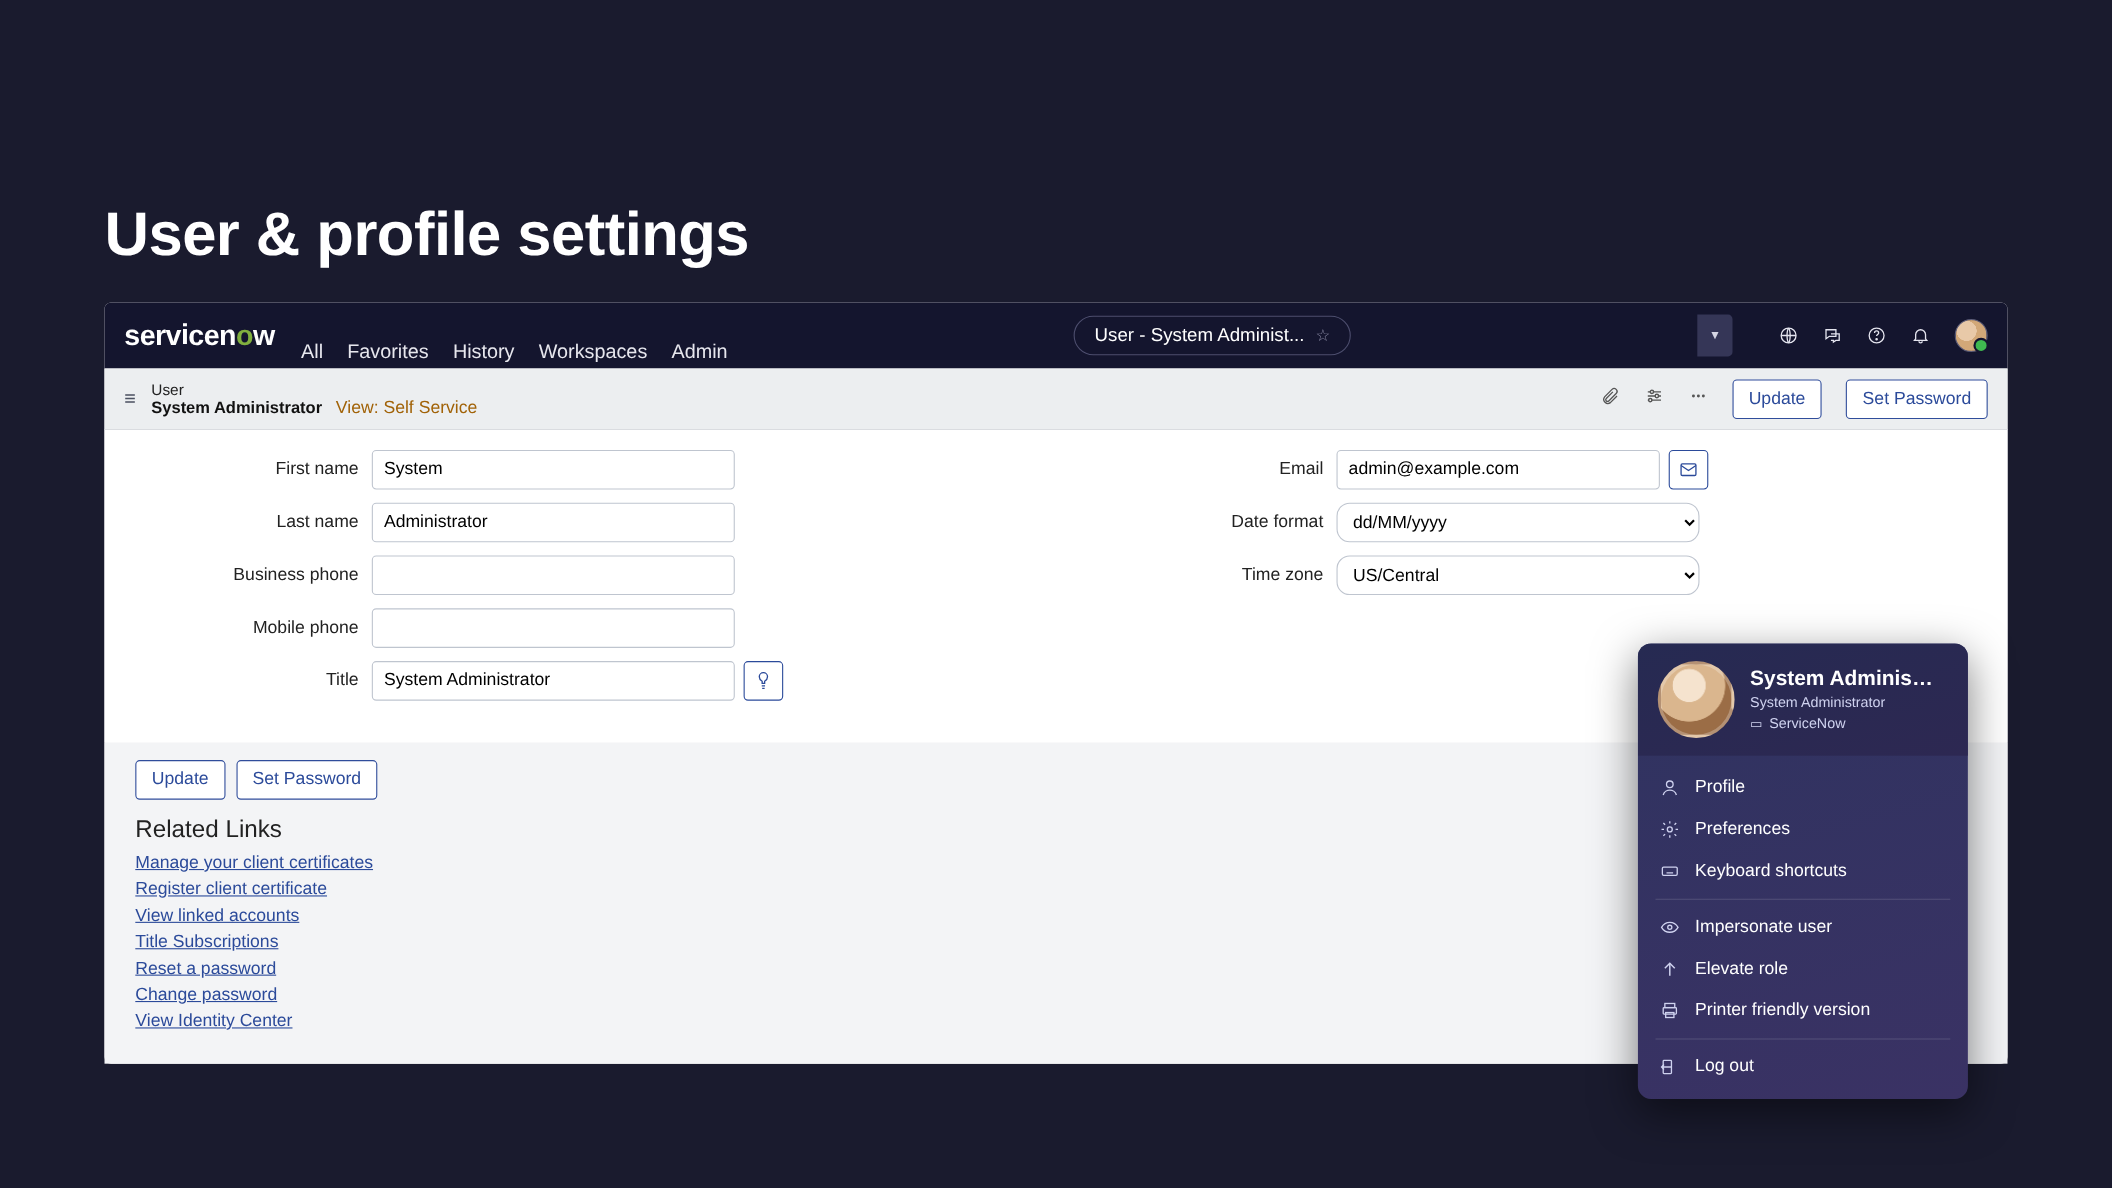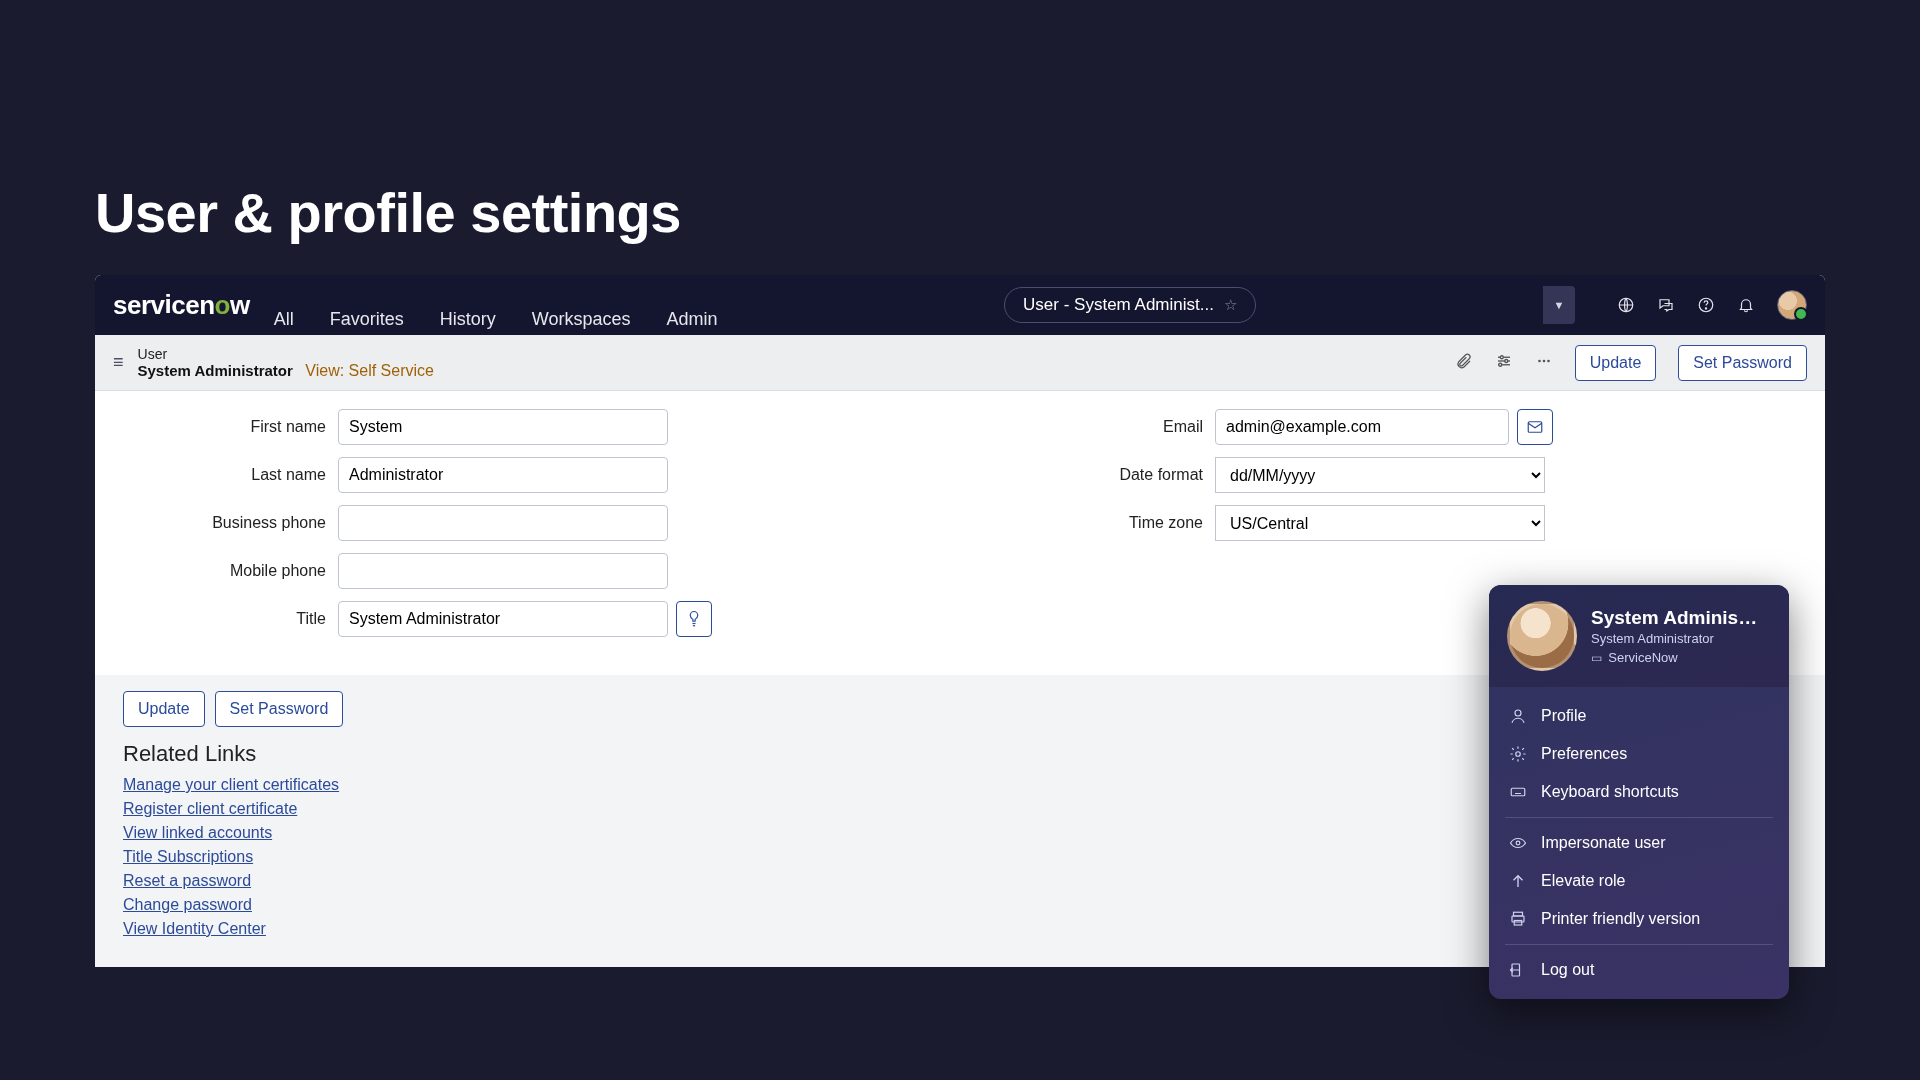--- a/index.html
+++ b/index.html
@@ -35,21 +35,21 @@
 }
 .logo {
   color: #fff;
   font-size: 26px;
   font-weight: 700;
   letter-spacing: -0.5px;
   display: flex;
   align-items: center;
 }
 .logo .dot { color: #81b03f; }
-.nav-items { display: flex; gap: 36px; margin-top: 28px; }
+.nav-items { display: flex; gap: 22px; margin-top: 28px; }
 .nav-item { color: #e7e7ee; font-size: 18px; cursor: pointer; }
 .nav-center { flex: 1; display: flex; justify-content: center; }
 .breadcrumb-chip {
   border: 1px solid #4d4e6e;
   border-radius: 999px;
   padding: 7px 18px;
   display: flex;
   align-items: center;
   gap: 10px;
   color: #fff;
@@ -137,21 +137,21 @@
   border: 1px solid #bfc5cf;
   border-radius: 4px;
   padding: 7px 10px;
   font-size: 16px;
   height: 36px;
   background: #fff;
 }
 .select-input {
   flex: 0 0 330px;
   border: 1px solid #bfc5cf;
-  border-radius: 0;
+  border-radius: 12px;
   padding: 7px 10px;
   font-size: 16px;
   height: 36px;
   background: #fff;
 }
 .input-adorn {
   margin-left: 8px;
   width: 36px; height: 36px;
   border: 1px solid #2b4a9a;
   border-radius: 4px;

